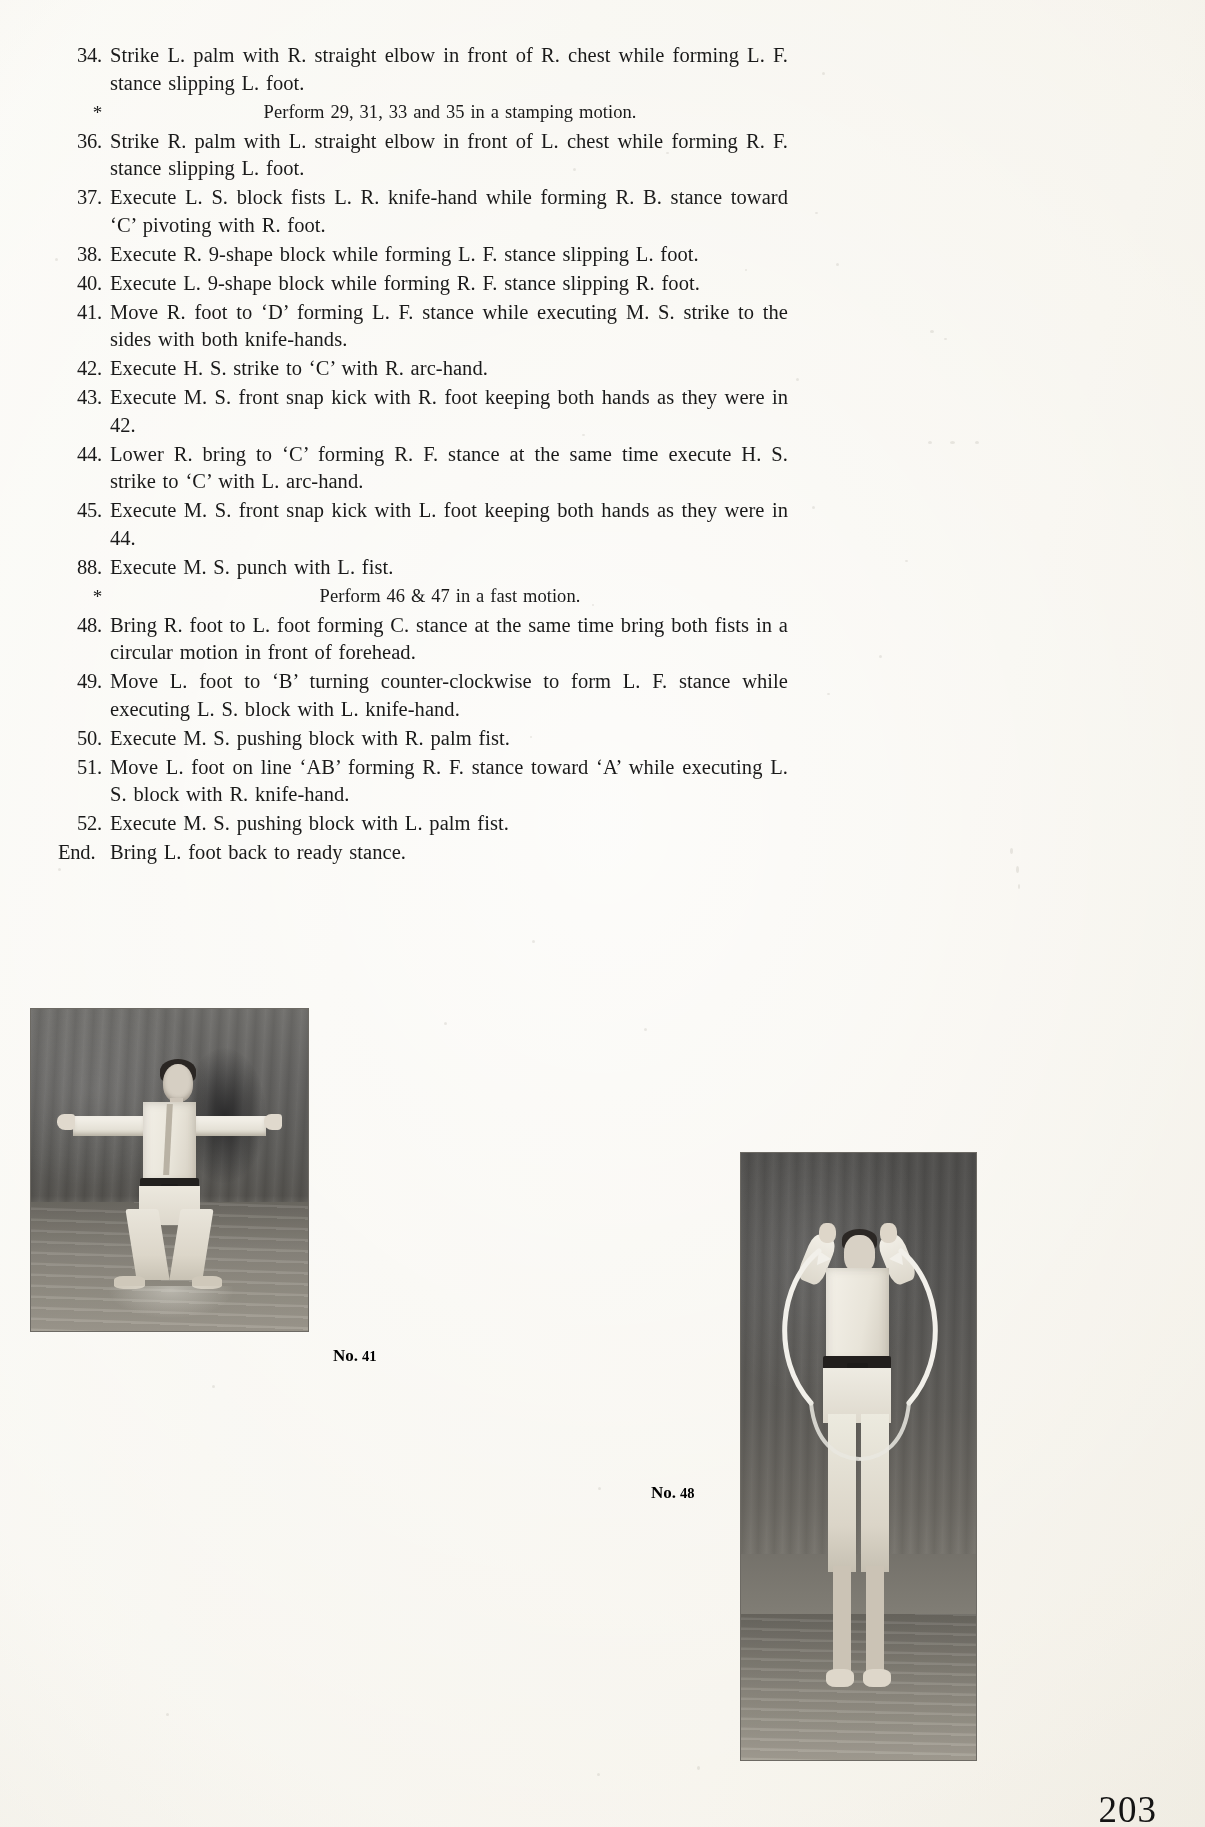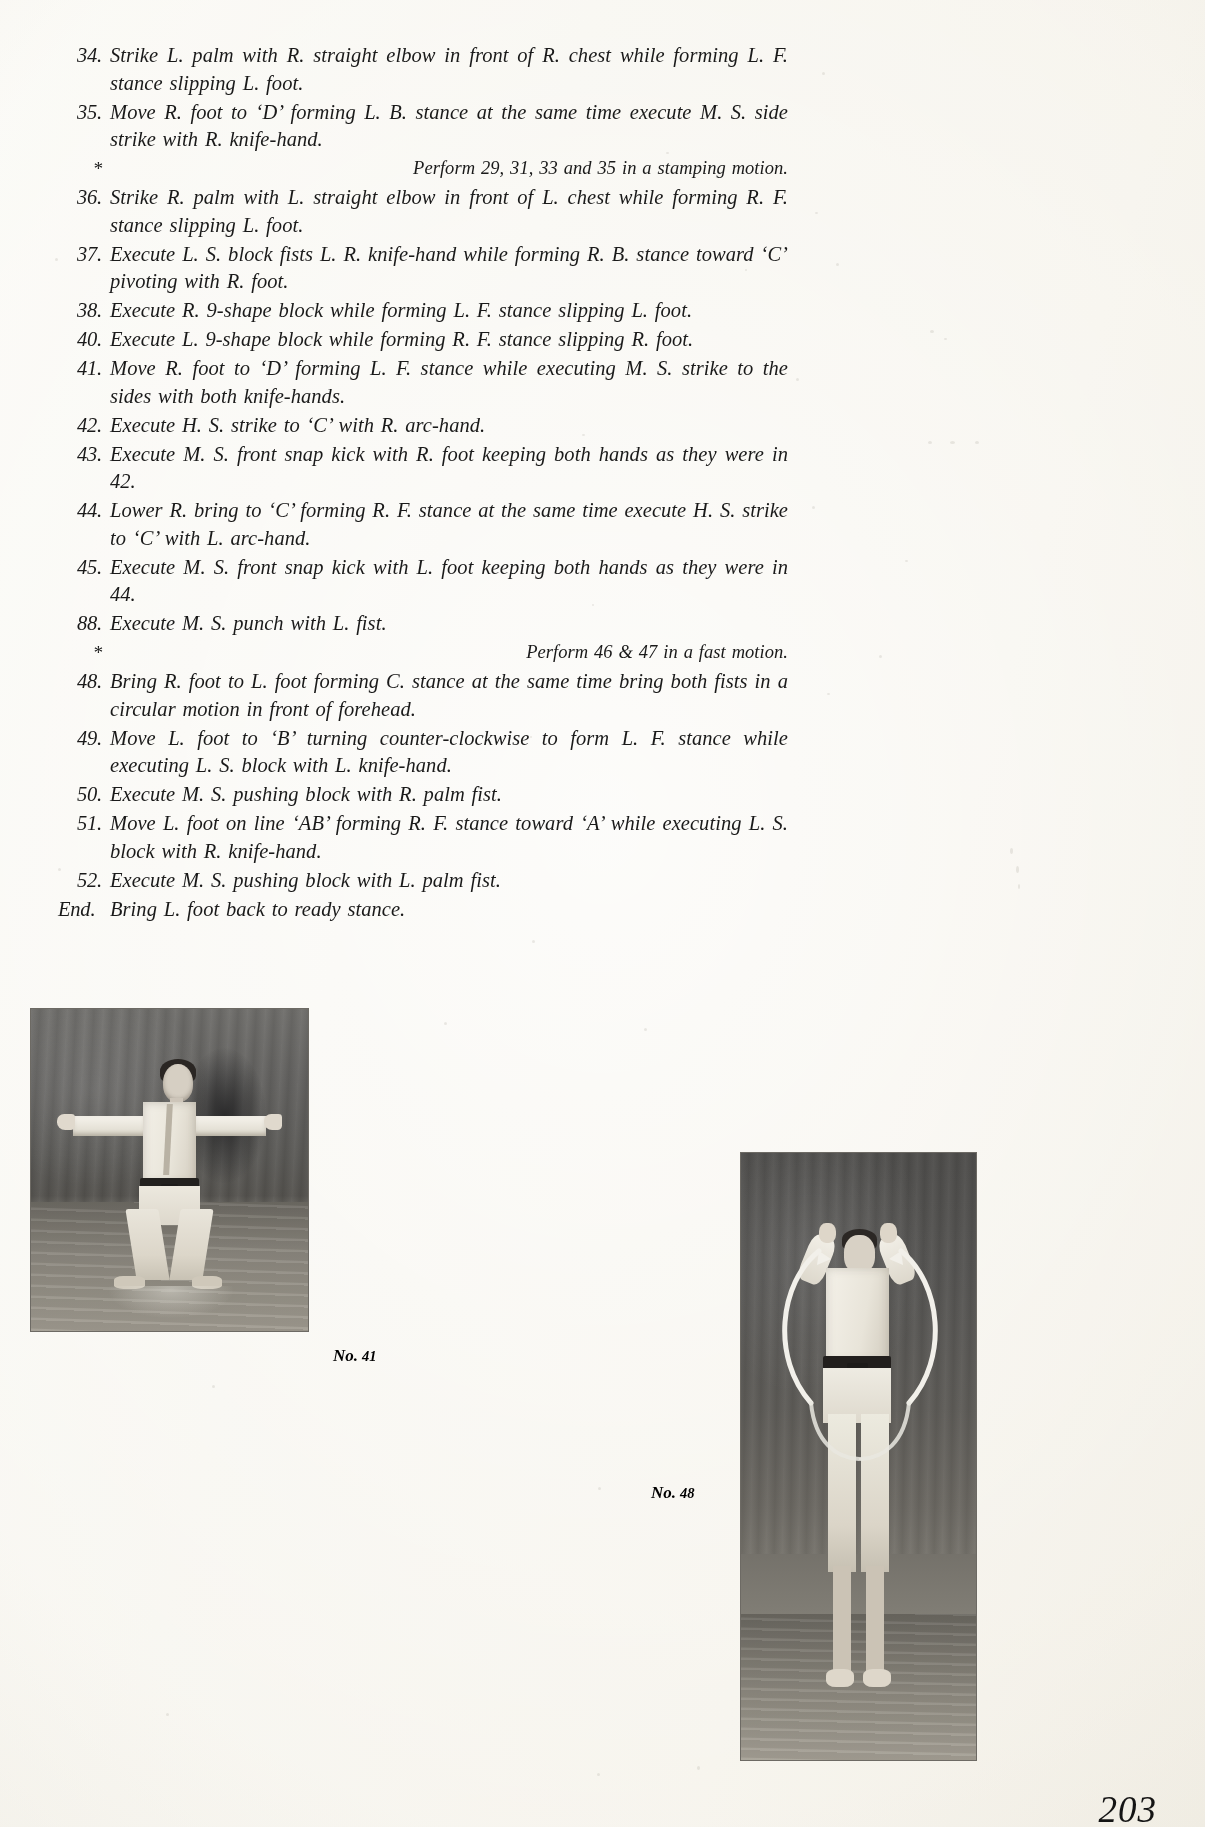--- a/index.html
+++ b/index.html
@@ -8,21 +8,20 @@
     background: #ffffff;
   }
   .page {
     position: relative;
     width: 1205px;
     height: 1827px;
     background: #f7f6f1;
     overflow: hidden;
     font-family: "Liberation Serif", "DejaVu Serif", serif;
     color: #1a1a1a;
-    font-style: italic;
   }
   
   .paper-grain {
     position: absolute;
     inset: 0;
     background:
       radial-gradient(ellipse 120% 95% at 50% 45%, rgba(255,255,255,0.75) 0%, rgba(255,255,255,0.25) 58%, rgba(233,229,218,0.55) 88%, rgba(215,210,197,0.72) 100%),
       linear-gradient(105deg, #faf9f4 0%, #f6f4ed 35%, #f4f1e8 70%, #efebe0 100%);
     pointer-events: none;
   }
@@ -71,21 +70,21 @@
   .step-body.last-no-justify {
     text-align: left;
   }
   .step.note .step-num {
     font-size: 19px;
     padding-right: 10px;
   }
   .step.note .step-body {
     font-size: 18.5px;
     line-height: 26px;
-    text-align: right;
+    text-align: center;
     word-spacing: 1.2px;
   }
   .step.end .step-num {
     width: 52px;
     text-align: left;
     padding-right: 0;
     padding-left: 0;
   }
   .step.end .step-body {
     text-align: left;
@@ -355,24 +354,20 @@
     <span style="left:444px;top:1022px;width:3px;height:3px;"></span>
     <span style="left:644px;top:1028px;width:3px;height:3px;"></span>
   </div>
 
   <div class="text-block">
 
   <div class="step">
         <div class="step-num">34.</div>
         <div class="step-body">Strike L. palm with R. straight elbow in front of R. chest while forming L. F. stance slipping L. foot.</div>
       </div>
-      <div class="step">
-        <div class="step-num">35.</div>
-        <div class="step-body">Move R. foot to ‘D’ forming L. B. stance at the same time execute M. S. side strike with R. knife-hand.</div>
-      </div>
       <div class="step note">
         <div class="step-num">*</div>
         <div class="step-body last-no-justify">Perform 29, 31, 33 and 35 in a stamping motion.</div>
       </div>
       <div class="step">
         <div class="step-num">36.</div>
         <div class="step-body">Strike R. palm with L. straight elbow in front of L. chest while forming R. F. stance slipping L. foot.</div>
       </div>
       <div class="step">
         <div class="step-num">37.</div>

